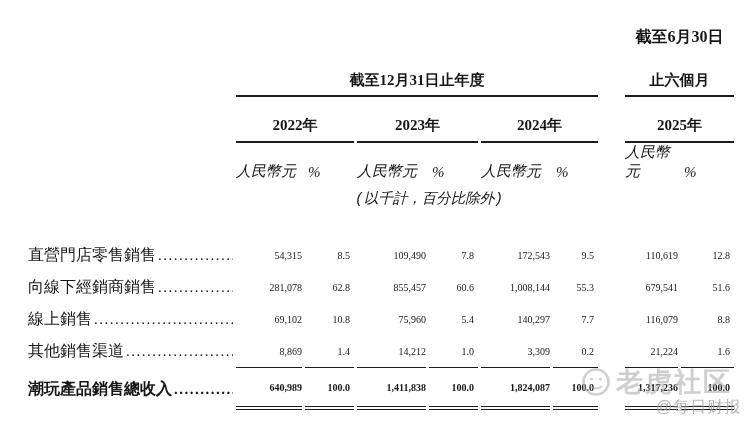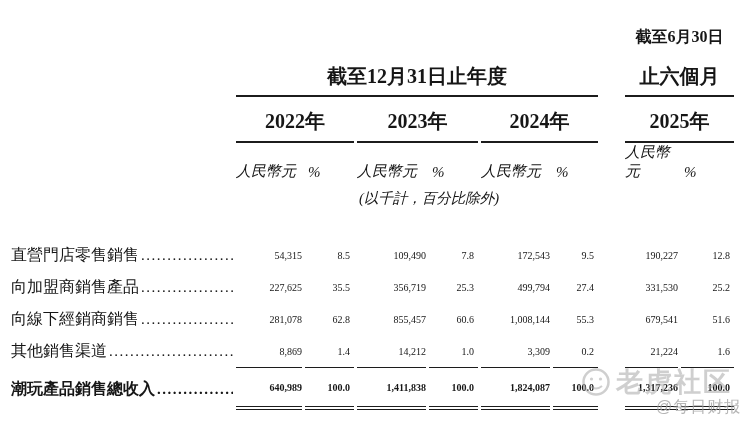--- a/index.html
+++ b/index.html
@@ -13,38 +13,38 @@
     width:729px;margin:2px 0 0 8px;
   }
   td{padding:0;vertical-align:bottom;overflow:hidden;}
   .b{font-weight:bold;}
   .it{font-style:italic;}
   .ctr{text-align:center;}
   .num{text-align:right;font-size:10px;vertical-align:middle;white-space:nowrap;}
   .pctv{padding-right:4px;}
   
   tr.rA td{height:46px;font-size:16px;}
-  tr.rB td{height:42px;font-size:20px;}
+  tr.rB td{height:42px;font-size:15px;}
   tr.rB td.gline{border-bottom:2px solid #1c1c1c;padding-bottom:5px;}
-  tr.rC td{height:38px;font-size:20px;}
+  tr.rC td{height:38px;font-size:15px;}
   tr.rC td.yline{border-bottom:2px solid #1c1c1c;padding-bottom:6px;}
   tr.rD td{height:30px;font-size:15px;}
   tr.rD td.cur{text-align:left;padding-right:5px;}
   tr.rD td.pcth{text-align:left;padding-left:3px;}
-  tr.rE td{height:34px;font-size:14.5px;vertical-align:middle;text-align:center;}
+  tr.rE td{height:34px;font-size:14.5px;vertical-align:middle;text-align:center;font-family:Liberation Mono, monospace;}
   tr.gap td{height:24px;}
   
   tr.data td{height:32px;}
   tr.data td.lbl{font-size:16px;vertical-align:middle;}
   tr.r5 td.u{border-bottom:1.5px solid #1c1c1c;}
   tr.total td{height:38px;font-weight:bold;}
   tr.total td.d{border-bottom:4px double #1c1c1c;}
   
   .lead{display:flex;align-items:baseline;}
-  .lead .txt{white-space:nowrap;}
+  .lead .txt{white-space:nowrap;margin-left:17px;}
   .lead .dots{flex:1;overflow:hidden;white-space:nowrap;padding:0 4px 0 2px;}
   .lead .dots::before{
     content:"...........................................................................";
     letter-spacing:1.5px;font-size:15px;color:#161616;
   }
   
   .wm{position:absolute;left:581px;top:364px;display:flex;align-items:center;gap:5px;
       pointer-events:none;}
   .wm-text{font-size:27px;font-weight:bold;letter-spacing:2px;
       color:rgba(168,168,168,0.55);font-family:"Liberation Sans","DejaVu Sans",sans-serif;}
@@ -123,60 +123,60 @@
             <span class="dots"></span>
           </div>
         </td>
     <td class="num">54,315</td>
     <td class="num pctv">8.5</td>
     <td class="num">109,490</td>
     <td class="num pctv">7.8</td>
     <td class="num">172,543</td>
     <td class="num pctv">9.5</td>
     <td></td>
-    <td class="num">190,227</td>
+    <td class="num">110,619</td>
     <td class="num pctv">12.8</td>
   </tr>
 
-  <tr class="data">
-    <td class="lbl">
-          <div class="lead">
-            <span class="txt">向加盟商銷售產品</span>
-            <span class="dots"></span>
-          </div>
-        </td>
-    <td class="num">227,625</td>
-    <td class="num pctv">35.5</td>
-    <td class="num">356,719</td>
-    <td class="num pctv">25.3</td>
-    <td class="num">499,794</td>
-    <td class="num pctv">27.4</td>
-    <td></td>
-    <td class="num">331,530</td>
-    <td class="num pctv">25.2</td>
-  </tr>
 
   <tr class="data">
     <td class="lbl">
           <div class="lead">
             <span class="txt">向線下經銷商銷售</span>
             <span class="dots"></span>
           </div>
         </td>
     <td class="num">281,078</td>
     <td class="num pctv">62.8</td>
     <td class="num">855,457</td>
     <td class="num pctv">60.6</td>
     <td class="num">1,008,144</td>
     <td class="num pctv">55.3</td>
     <td></td>
     <td class="num">679,541</td>
     <td class="num pctv">51.6</td>
   </tr>
 
+  <tr class="data">
+    <td class="lbl">
+          <div class="lead">
+            <span class="txt">線上銷售</span>
+            <span class="dots"></span>
+          </div>
+        </td>
+    <td class="num">69,102</td>
+    <td class="num pctv">10.8</td>
+    <td class="num">75,960</td>
+    <td class="num pctv">5.4</td>
+    <td class="num">140,297</td>
+    <td class="num pctv">7.7</td>
+    <td></td>
+    <td class="num">116,079</td>
+    <td class="num pctv">8.8</td>
+  </tr>
 
   <tr class="data r5">
     <td class="lbl">
           <div class="lead">
             <span class="txt">其他銷售渠道</span>
             <span class="dots"></span>
           </div>
         </td>
     <td class="num u">8,869</td>
     <td class="num pctv u">1.4</td>

